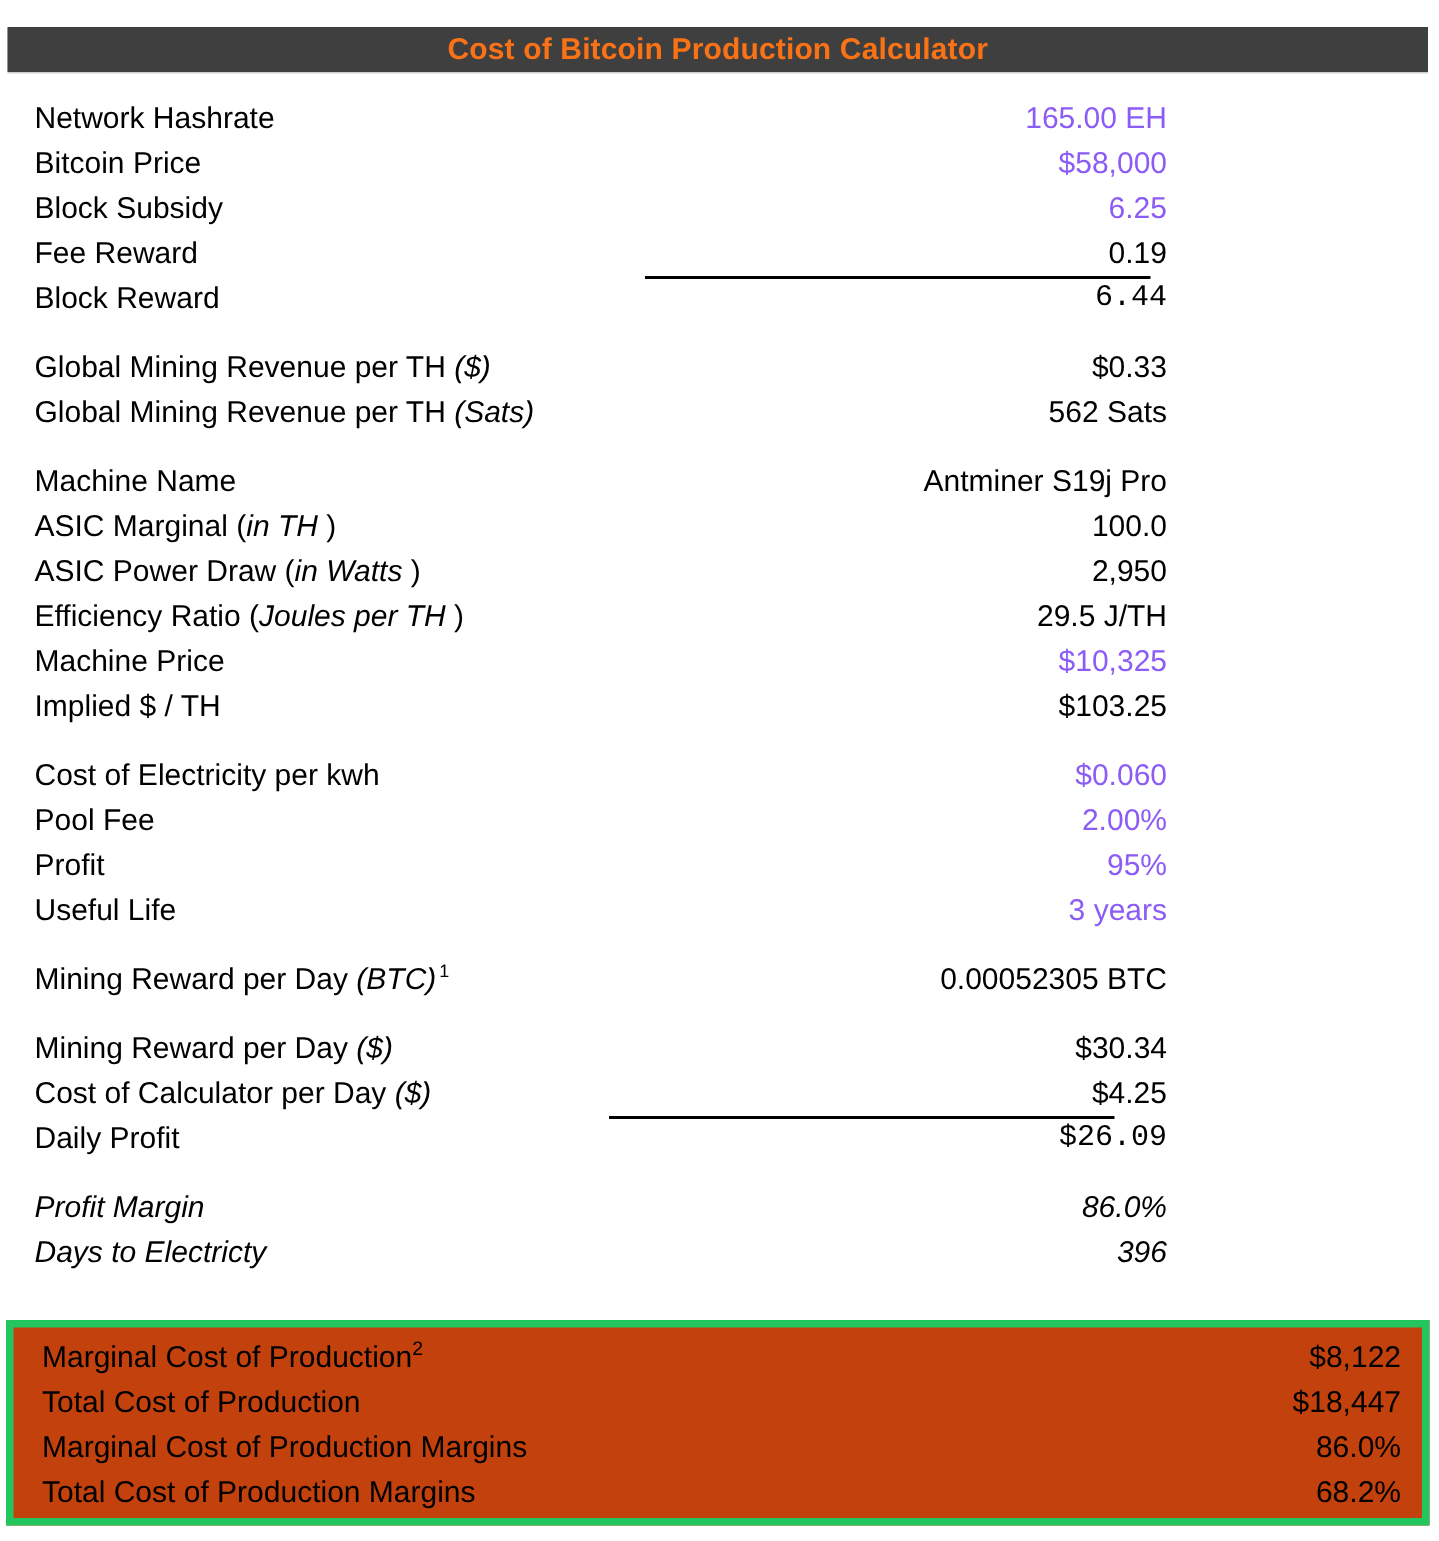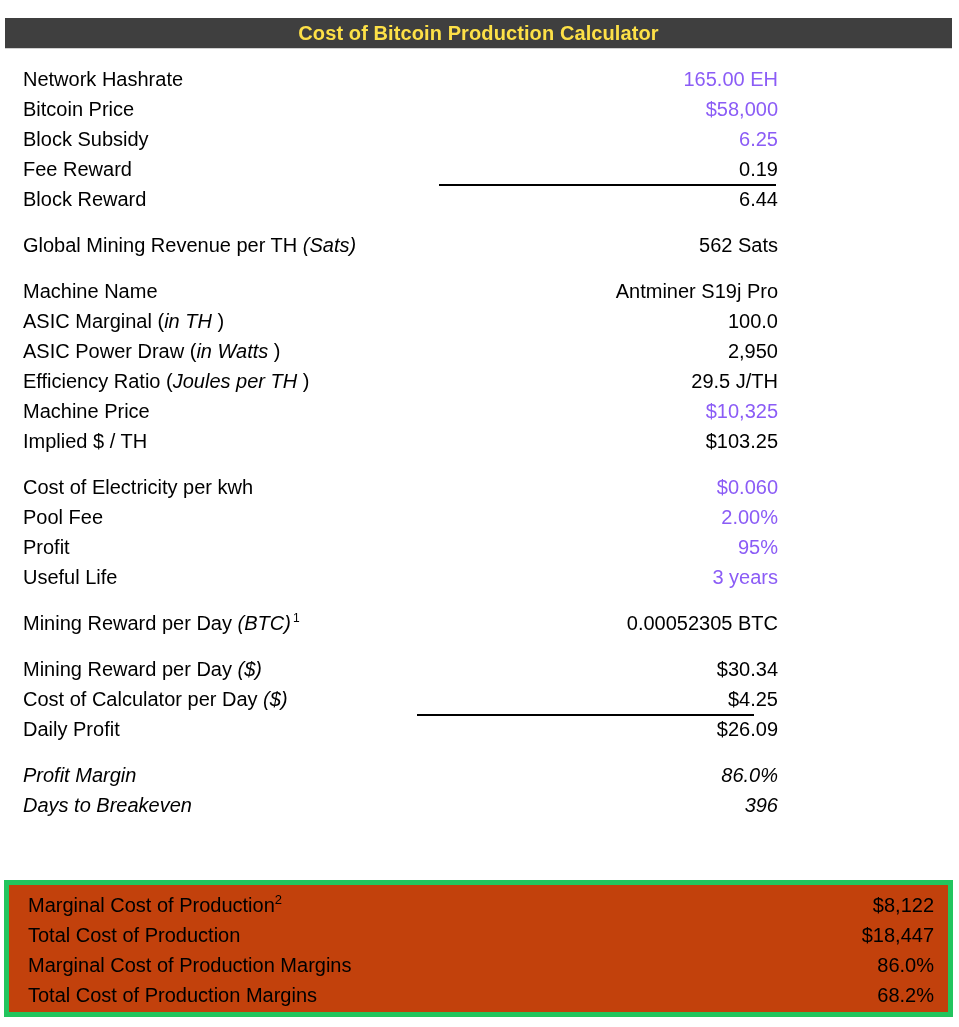--- a/index.html
+++ b/index.html
@@ -33,21 +33,21 @@
   }
 
   
   .title-bar {
     position: absolute;
     left: 5px;
     top: 18px;
     width: 947px;
     height: 30px;
     background: #3f3f3f;
-    color: #fde047;
+    color: #f97316;
     font-weight: bold;
     font-size: 20px;
     line-height: 30px;
     text-align: center;
     letter-spacing: 0.1px;
     box-sizing: border-box;
     box-shadow: 0 1px 0 #cfcfcf;
   }
 
   
@@ -87,20 +87,21 @@
     content: "";
     position: absolute;
     left: -300px;
     right: 0;
     top: 0;
     border-top: 2px solid #000000;
     width: 337px;
   }
   .row.ruled .value {
     padding-top: 0;
+    font-family: Liberation Mono, monospace;
   }
 
   .spacer { height: 16px; }
 
   sup.note {
     font-size: 12px;
     vertical-align: super;
     line-height: 0;
     font-style: normal;
     padding-left: 2px;
@@ -161,20 +162,24 @@
     <div class="row ruled">
       <span class="label">Block Reward</span>
       <span class="value">6.44</span>
     </div>
   </div>
 
   <div class="spacer"></div>
 
   <div>
     <div class="row">
+      <span class="label"><span>Global Mining Revenue per TH</span> <span class="ital">($)</span></span>
+      <span class="value">$0.33</span>
+    </div>
+    <div class="row">
       <span class="label"><span>Global Mining Revenue per TH</span> <span class="ital">(Sats)</span></span>
       <span class="value">562 Sats</span>
     </div>
   </div>
 
   <div class="spacer"></div>
 
   <div>
     <div class="row">
       <span class="label">Machine Name</span>
@@ -248,21 +253,21 @@
   </div>
 
   <div class="spacer"></div>
 
   <div>
     <div class="row italic-row">
       <span class="label">Profit Margin</span>
       <span class="value">86.0%</span>
     </div>
     <div class="row italic-row">
-      <span class="label">Days to Breakeven</span>
+      <span class="label">Days to Electricty</span>
       <span class="value">396</span>
     </div>
   </div>
 
 </div>
 
 <div class="summary-box">
   <div class="summary-inner">
     <div class="row">
       <span class="label"><span>Marginal Cost of Production</span><sup class="note-tight">2</sup></span>

